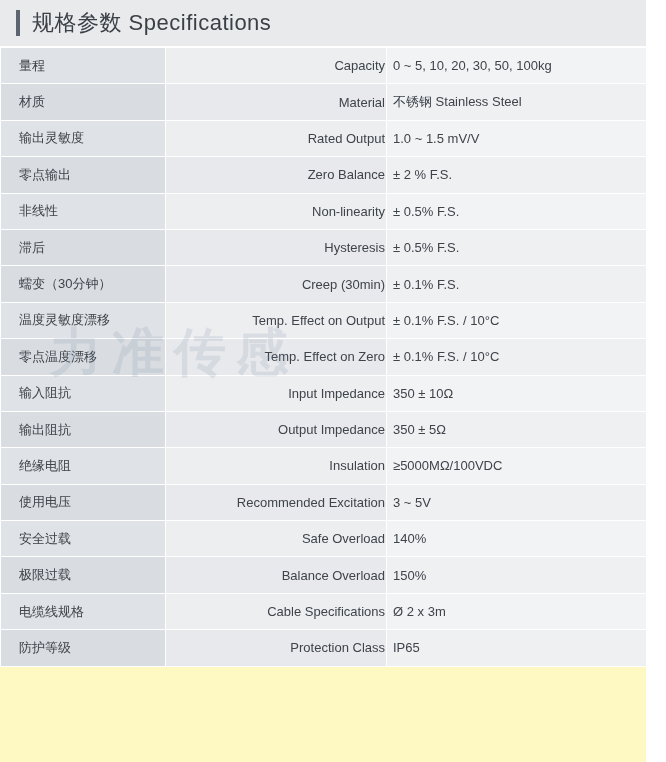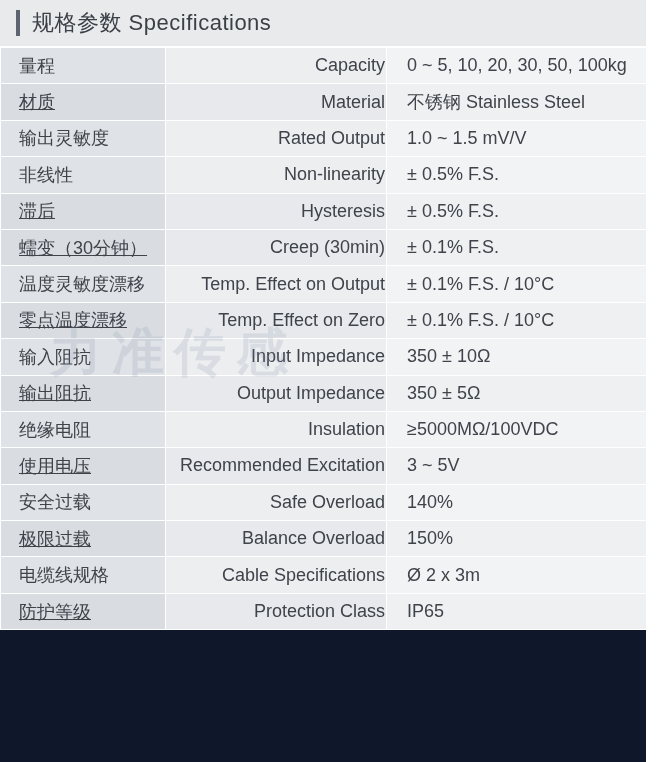--- a/index.html
+++ b/index.html
@@ -11,21 +11,21 @@
     height: 762px;
     background: #ffffff;
     font-family: "Liberation Sans", sans-serif;
     overflow: hidden;
   }
   .sheet {
     position: relative;
     width: 646px;
     height: 762px;
     box-sizing: border-box;
-    background: #0f172a;
+    background: #fef9c3;
     overflow: hidden;
   }
   
   .header {
     height: 46px;
     background: #e8eaec;
     display: flex;
     align-items: center;
     padding-left: 16px;
     border-bottom: 1px solid #ffffff;
@@ -59,21 +59,21 @@
   
   table.spec {
     width: 666px;
     border-collapse: collapse;
     table-layout: fixed;
     position: relative;
     z-index: 1;
   }
   table.spec td {
     height: 33.4px;
-    font-size: 18px;
+    font-size: 13px;
     color: #3f434a;
     border: 1px solid #ffffff;
     vertical-align: middle;
     overflow: hidden;
     white-space: nowrap;
   }
   td.cn {
     width: 145px;
     background: #dfe2e6;
     padding-left: 18px;
@@ -83,25 +83,25 @@
   td.en {
     width: 205px;
     background: #eceef0;
     padding-left: 14px;
     font-size: 13.5px;
     color: #3a3e45;
     text-align: right;
   }
   td.val {
     background: #f2f3f5;
-    padding-left: 20px;
+    padding-left: 6px;
     font-size: 13.5px;
     color: #3a3e45;
   }
-  tr.alt td.cn { background: #d9dde2; text-decoration: underline; }
+  tr.alt td.cn { background: #d9dde2; }
   tr.alt td.en { background: #e7e9ec; }
   tr.alt td.val { background: #eef0f2; }
 </style>
 </head>
 <body>
 
 <div class="sheet">
 
   <div class="header">
     <div class="bar"></div>
@@ -120,20 +120,25 @@
       <tr class="alt">
         <td class="cn">材质</td>
         <td class="en">Material</td>
         <td class="val">不锈钢 Stainless Steel</td>
       </tr>
       <tr>
         <td class="cn">输出灵敏度</td>
         <td class="en">Rated Output</td>
         <td class="val">1.0 ~ 1.5 mV/V</td>
       </tr>
+      <tr class="alt">
+        <td class="cn">零点输出</td>
+        <td class="en">Zero Balance</td>
+        <td class="val">± 2 % F.S.</td>
+      </tr>
       <tr>
         <td class="cn">非线性</td>
         <td class="en">Non-linearity</td>
         <td class="val">± 0.5% F.S.</td>
       </tr>
       <tr class="alt">
         <td class="cn">滞后</td>
         <td class="en">Hysteresis</td>
         <td class="val">± 0.5% F.S.</td>
       </tr>

